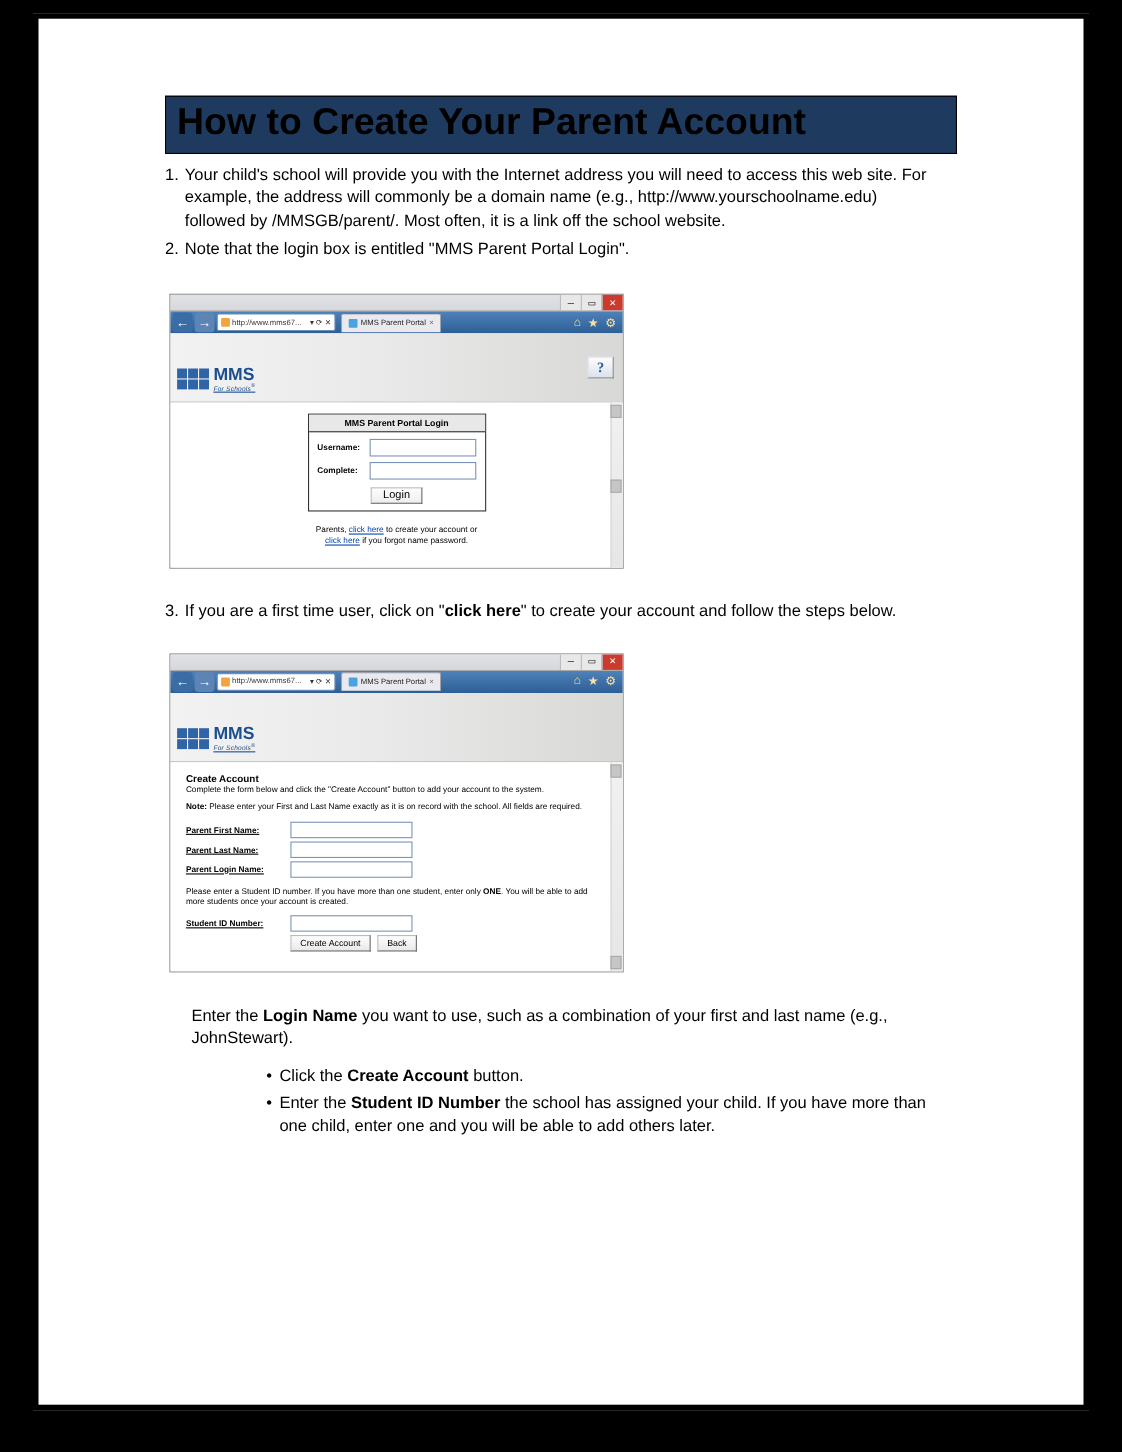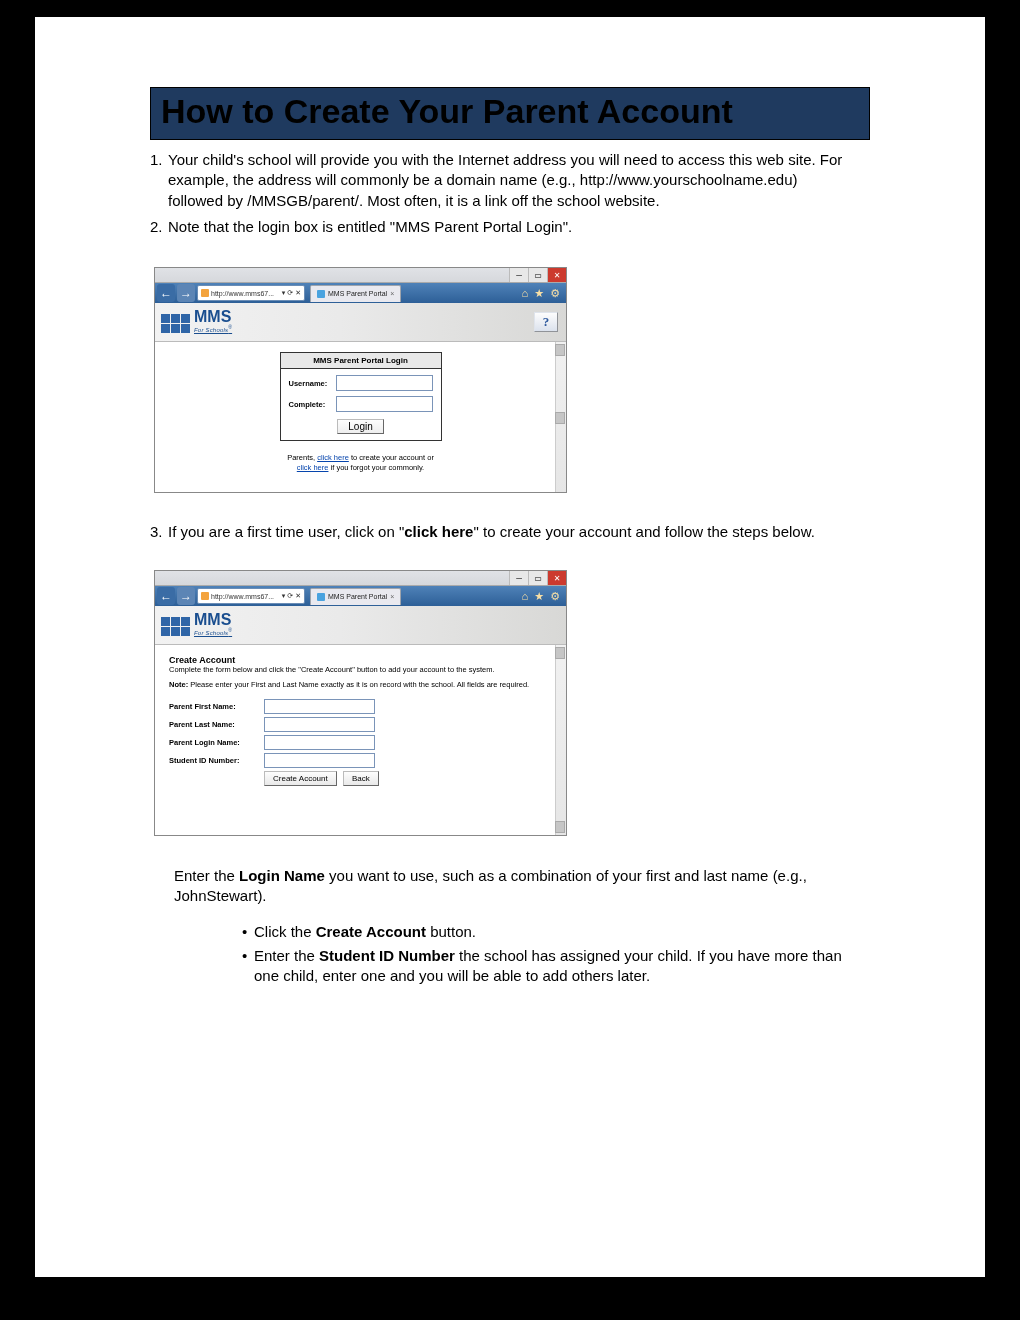--- a/index.html
+++ b/index.html
@@ -120,21 +120,21 @@
   .portal-head {
     background: linear-gradient(90deg,#f2f2f2 0%,#eaeaea 45%,#d8d8d6 100%);
     border-bottom: 1px solid #bbb;
     padding: 8px 8px 8px 6px;
     display: flex;
     align-items: center;
     justify-content: space-between;
     position: relative;
   }
   .logo-block {
-    display:flex; align-items:flex-end; gap:4px;
+    display:flex; align-items:flex-start; gap:4px;margin-top:24px;
   }
   .logo-grid {
     display:grid; grid-template-columns:repeat(3,9px); grid-template-rows:repeat(2,9px); gap:1px;
   }
   .logo-grid span { background:#2f65a7; }
   .logo-text { color:#1a4e8f; font-weight:bold; line-height:0.8; font-size:16px;}
   .logo-sub { font-size:6px; color:#1a4e8f; text-decoration:underline; display:block; font-style:italic; letter-spacing:0.2px;}
   .help-btn {
     width: 22px; height: 18px; border:1px outset #dfe4ec; background:linear-gradient(#fdfdfd,#dbe2ed);
     color:#2f5a9e; font-weight:bold; font-size:13px; display:flex;align-items:center;justify-content:center;
@@ -168,21 +168,21 @@
     border:1px outset #bbb; background:linear-gradient(#fdfdfd,#eee);
     font-size:10px; padding:1px 10px; margin-top:2px;
   }
   .login-links { text-align:center; font-size:7.5px; margin-top:12px; line-height:1.3;}
   .login-links .link { color:#0645ad; text-decoration:underline;}
   
   .ca-section { padding: 0 4px; }
   .ca-head { font-weight:bold; font-size:9px;}
   .ca-sub { font-size:7.5px; margin-bottom:6px;}
   .ca-note { font-size:7.5px; margin: 6px 0 10px 0;}
-  .ca-field { display:flex; align-items:center; font-size:7.5px; font-weight:bold; margin-bottom:3px;}
+  .ca-field { display:flex; align-items:center; font-size:7.5px; font-weight:bold; margin-bottom:3px;text-decoration:underline;}
   .ca-field label { width:95px;}
   .ca-field input { width:105px; height:11px; border:1px solid #7a94b8; }
   .ca-instr { font-size:7.5px; margin:8px 0 8px 0; line-height:1.2;}
   .ca-btns { margin-left:95px; }
   .ca-btn {
     display:inline-block; border:1px outset #bbb; background:linear-gradient(#fdfdfd,#e9e9e9);
     font-size:8px; padding:2px 8px; margin-right:4px;
   }
   .body-p { font-size:15px; line-height:1.35; margin: 18px 0 10px 0;}
   .indent1 { margin-left: 24px; }
@@ -270,21 +270,21 @@
             </div>
             <div class="lb-row">
               <label>Complete:</label>
               <input type="password" style="">
             </div>
             <span class="lb-submit">Login</span>
           </div>
         </div>
         <div class="login-links">
           <span>Parents, </span><span class="link">click here</span><span> to create your account or </span><br>
-          <span class="link">click here</span><span> if you forgot your commonly.</span>
+          <span class="link">click here</span><span> if you forgot name password.</span>
         </div>
       </div>
     </div>
 
     <div class="step" style="margin-top:20px; font-size:15px;">
       <div class="num">3.</div>
       <div class="txt">
         <span>If you are a first time user, click on "</span><b>click here</b><span>" to create your account and follow the steps below.</span>
       </div>
     </div>
@@ -348,20 +348,23 @@
             <input type="text" style="">
           </div>
           <div class="ca-field">
             <label>Parent Last Name:</label>
             <input type="text" style="">
           </div>
           <div class="ca-field">
             <label>Parent Login Name:</label>
             <input type="text" style="">
           </div>
+          <div class="ca-instr">
+            <span>Please enter a Student ID number. If you have more than one student, enter only </span><b>ONE</b><span>. You will be able to add more students once your account is created.</span>
+          </div>
           <div class="ca-field">
             <label>Student ID Number:</label>
             <input type="text" style="">
           </div>
           <div class="ca-btns">
             <span class="ca-btn">Create Account</span>
             <span class="ca-btn">Back</span>
           </div>
         </div>
       </div>

